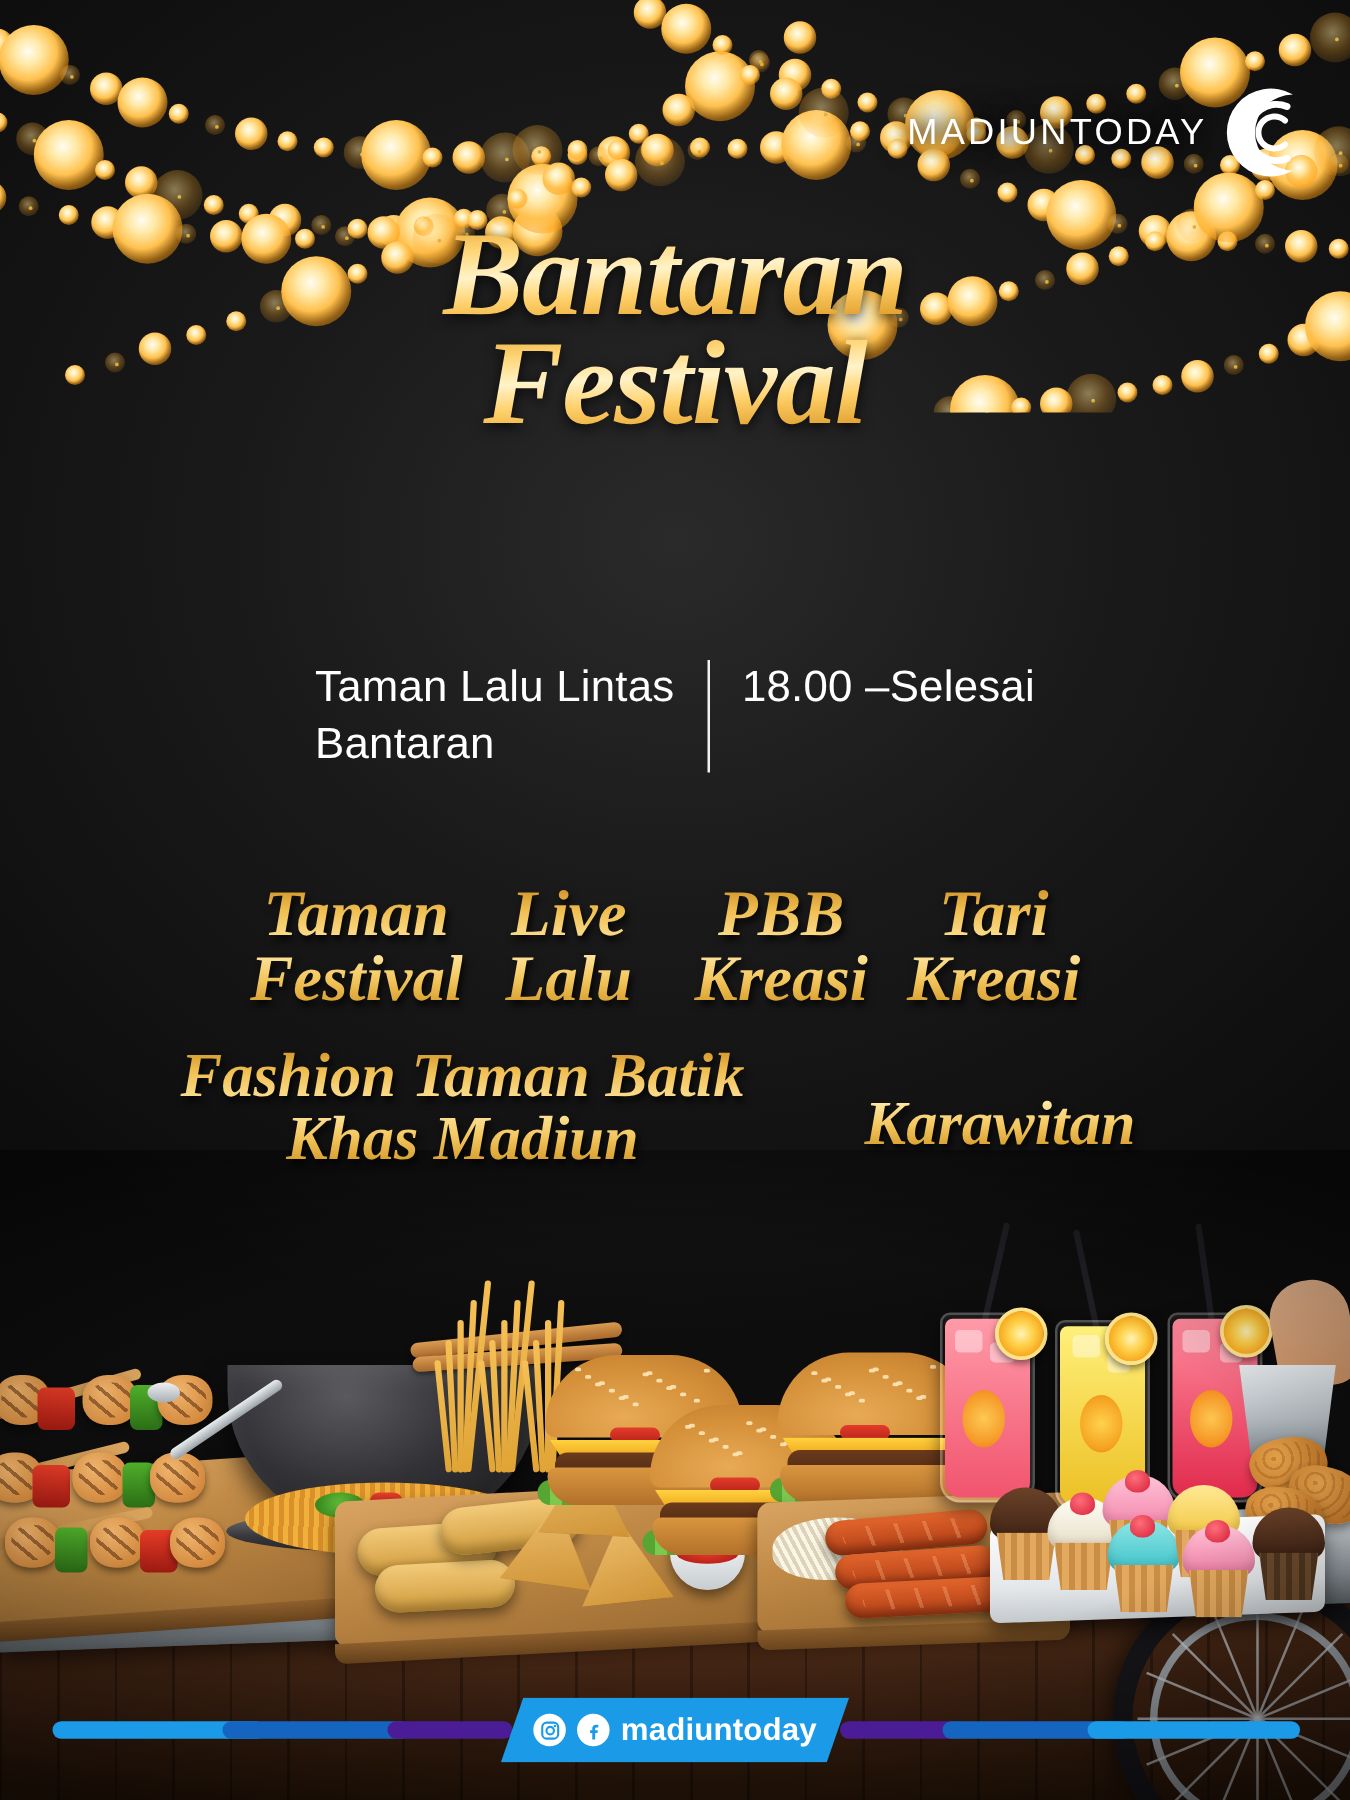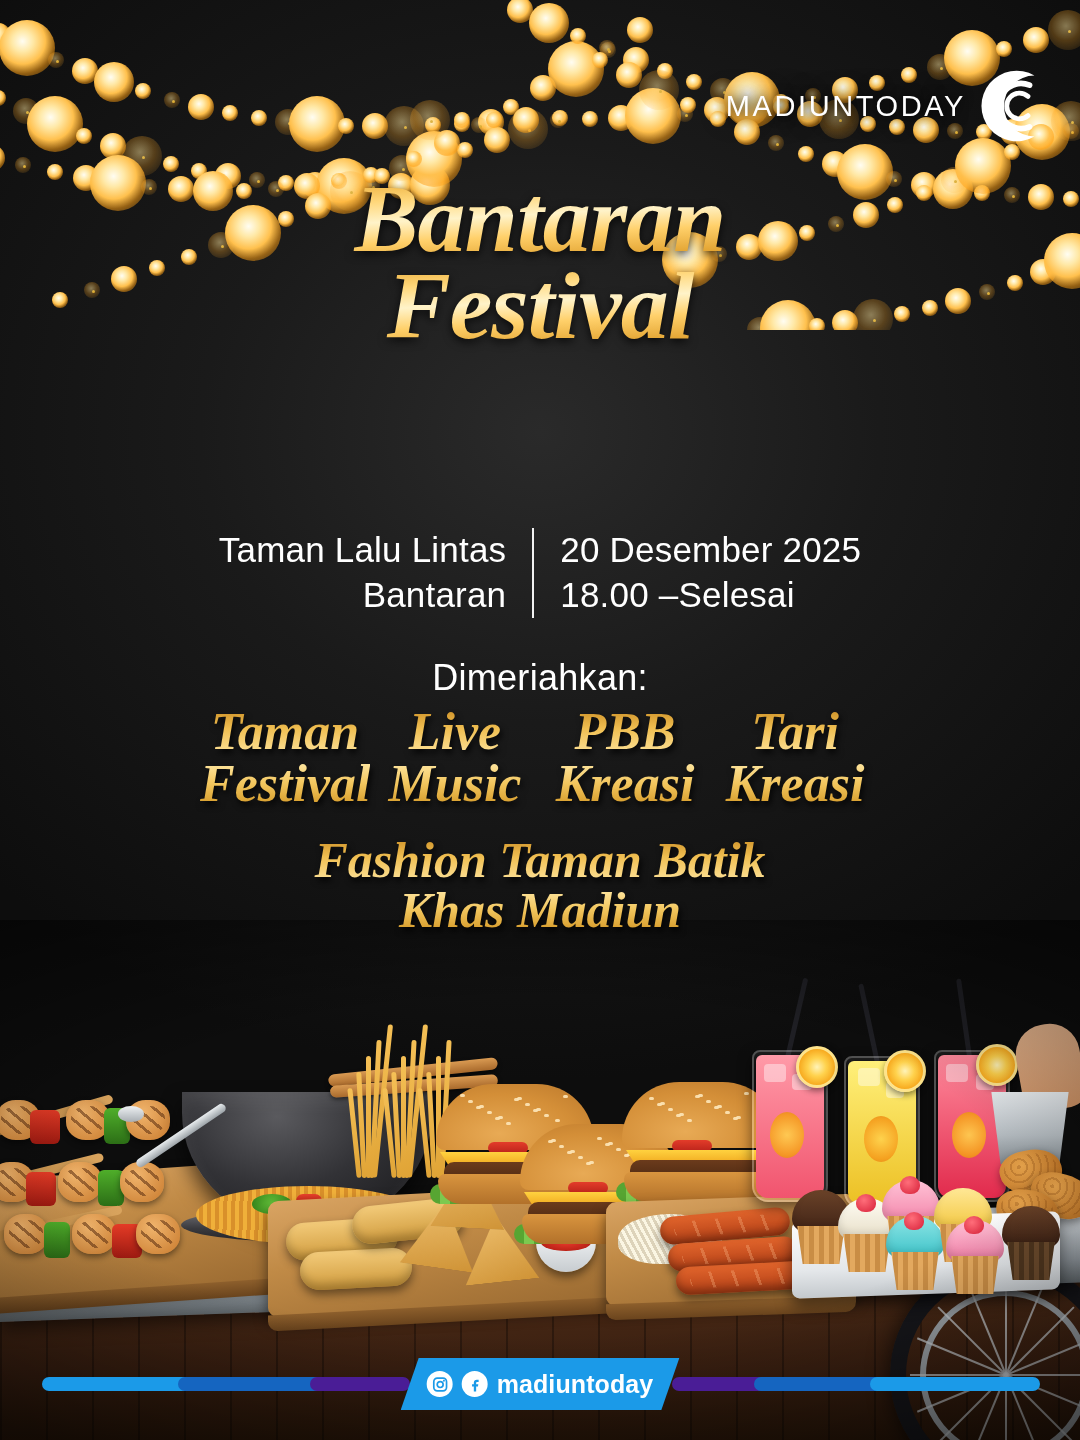--- a/index.html
+++ b/index.html
@@ -52,21 +52,21 @@
     filter:drop-shadow(0 3px 5px rgba(0,0,0,.75));
     letter-spacing:-1px;
   }
   .t1 { font-size:96px; }
   .t2 { font-size:96px; margin-top:-6px; }
   .t3 { font-size:96px; margin-top:-6px; }
 
   
   .details { position:absolute; top:528px; left:0; width:1080px; z-index:25;
              display:flex; justify-content:center; align-items:stretch; }
-  .det-left { text-align:right; padding-right:26px; }
+  .det-left { text-align:left; padding-right:26px; }
   .det-right { text-align:left; padding-left:26px; }
   .det-line { color:#fff; font-size:35px; line-height:1.28; font-weight:400; letter-spacing:.2px; }
   .det-div { width:2px; background:#f2f2f2; align-self:stretch; }
 
   
   .dimer { position:absolute; top:657px; left:0; width:1080px; text-align:center; z-index:25; }
   .dimer-label { color:#fff; font-size:36px; font-weight:400; letter-spacing:.3px; }
 
   .gold-italic {
     font-family:"Liberation Serif", serif;
@@ -593,53 +593,50 @@
     <div class="title-line t3">Festival</div>
   </div>
 
   <div class="details">
     <div class="det-left">
       <div class="det-line">Taman Lalu Lintas</div>
       <div class="det-line">Bantaran</div>
     </div>
     <div class="det-div"></div>
     <div class="det-right">
-      <div class="det-line">20 Desember 2025</div>
       <div class="det-line">18.00 –Selesai</div>
     </div>
   </div>
 
-  <div class="dimer">
-    <div class="dimer-label">Dimeriahkan:</div>
-  </div>
 
   <div class="acts-row1">
     <div class="act gold-italic">
       <span>Taman</span>
       <span class="l2">Festival</span>
     </div>
     <div class="act gold-italic">
       <span>Live</span>
-      <span class="l2">Music</span>
+      <span class="l2">Lalu</span>
     </div>
     <div class="act gold-italic">
       <span>PBB</span>
       <span class="l2">Kreasi</span>
     </div>
     <div class="act gold-italic">
       <span>Tari</span>
       <span class="l2">Kreasi</span>
     </div>
   </div>
 
   <div class="acts-row2">
     <div class="act-wide gold-italic">
       <span>Fashion Taman</span>
       <span class="l2">Batik Khas Madiun</span>
     </div>
+    <div class="act-solo gold-italic">Karawitan</div>
   </div>
 
   <div class="food-scene">
     <div class="wood-wall"></div>
     <div class="wheel" id="wheel">
         <div class="spoke" style="transform: rotate(0deg);"></div>
         <div class="spoke" style="transform: rotate(22.5deg);"></div>
         <div class="spoke" style="transform: rotate(45deg);"></div>
         <div class="spoke" style="transform: rotate(67.5deg);"></div>
         <div class="spoke" style="transform: rotate(90deg);"></div>

